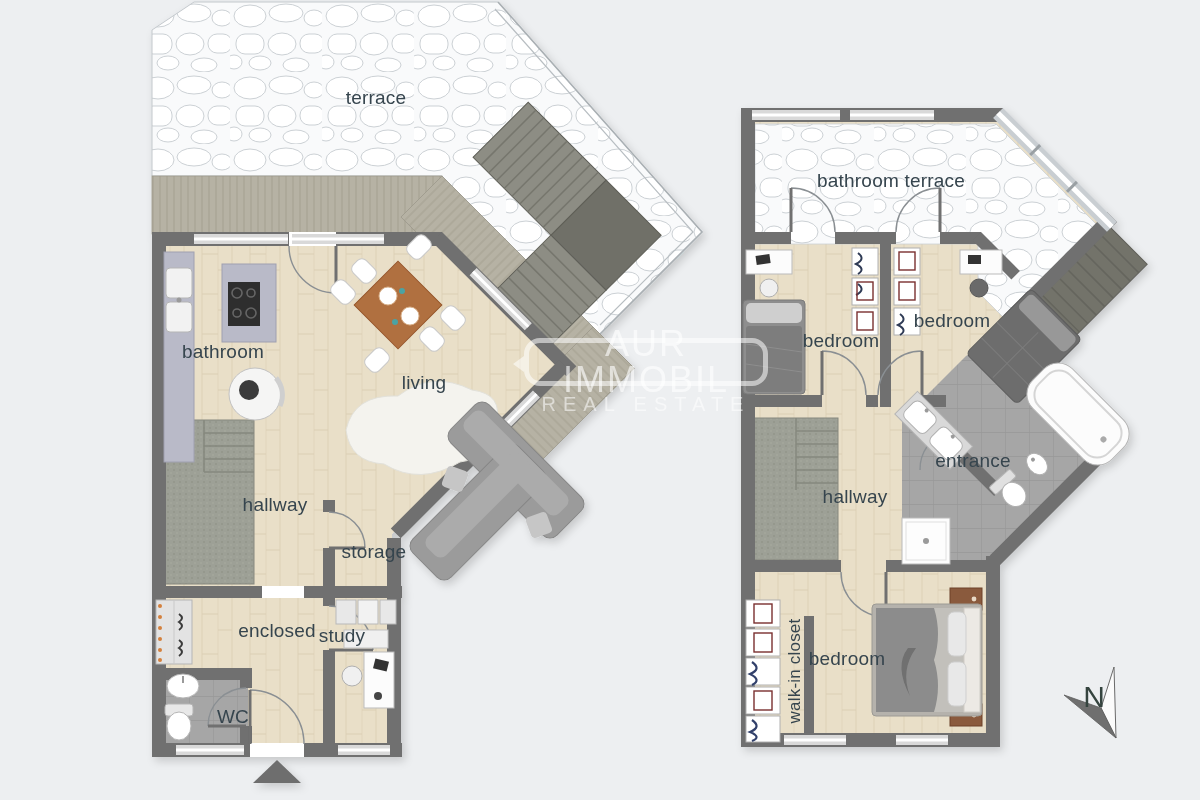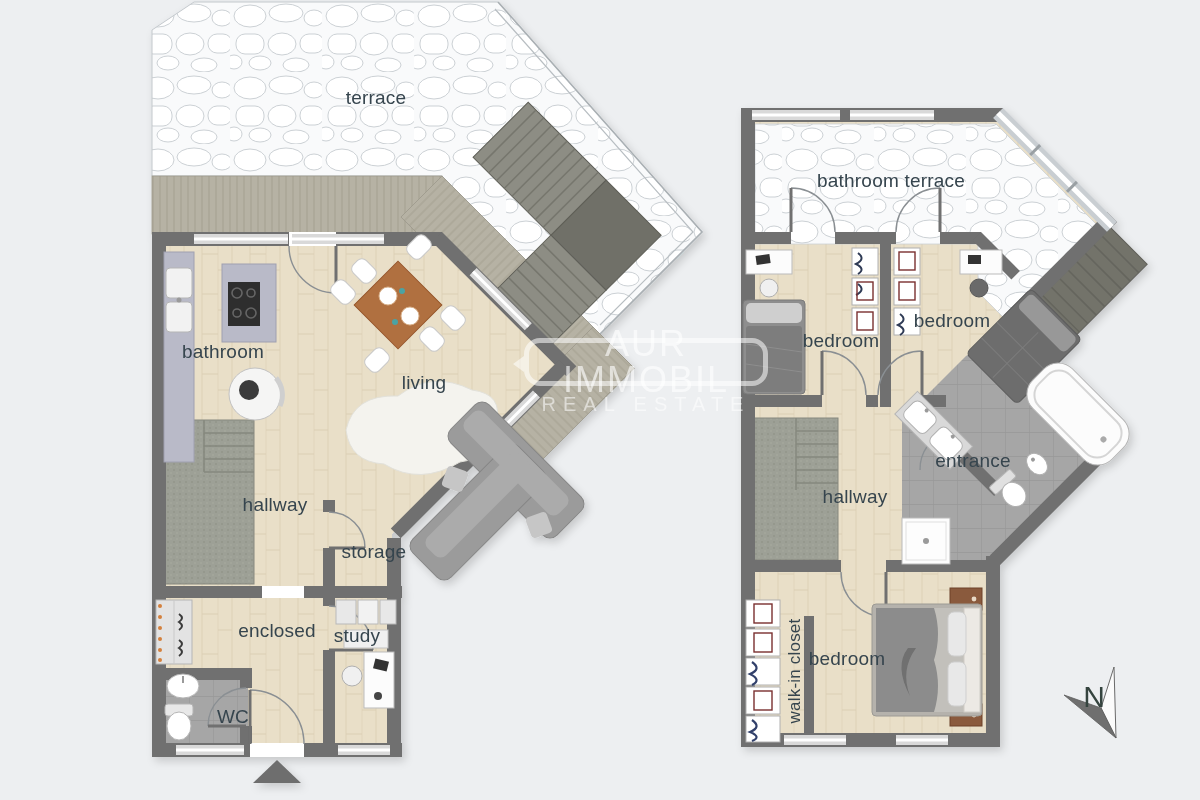--- a/index.html
+++ b/index.html
@@ -495,21 +495,21 @@
   </g>
 </svg>
 
 
 <span class="room-label" style="left:330px;top:98px">terrace</span>
 <span class="room-label" style="left:177px;top:352px">bathroom</span>
 <span class="room-label" style="left:378px;top:383px">living</span>
 <span class="room-label" style="left:229px;top:505px">hallway</span>
 <span class="room-label" style="left:328px;top:552px">storage</span>
 <span class="room-label" style="left:231px;top:631px">enclosed</span>
-<span class="room-label" style="left:311px;top:636px">study</span>
+<span class="room-label" style="left:296px;top:636px">study</span>
 <span class="room-label" style="left:187px;top:717px">WC</span>
 <span class="room-label" style="left:845px;top:181px">bathroom terrace</span>
 <span class="room-label" style="left:795px;top:341px">bedroom</span>
 <span class="room-label" style="left:906px;top:321px">bedroom</span>
 <span class="room-label" style="left:927px;top:461px">entrance</span>
 <span class="room-label" style="left:809px;top:497px">hallway</span>
 <span class="room-label rot small" style="left:749px;top:671px">walk-in closet</span>
 <span class="room-label" style="left:801px;top:659px">bedroom</span>
 
 

